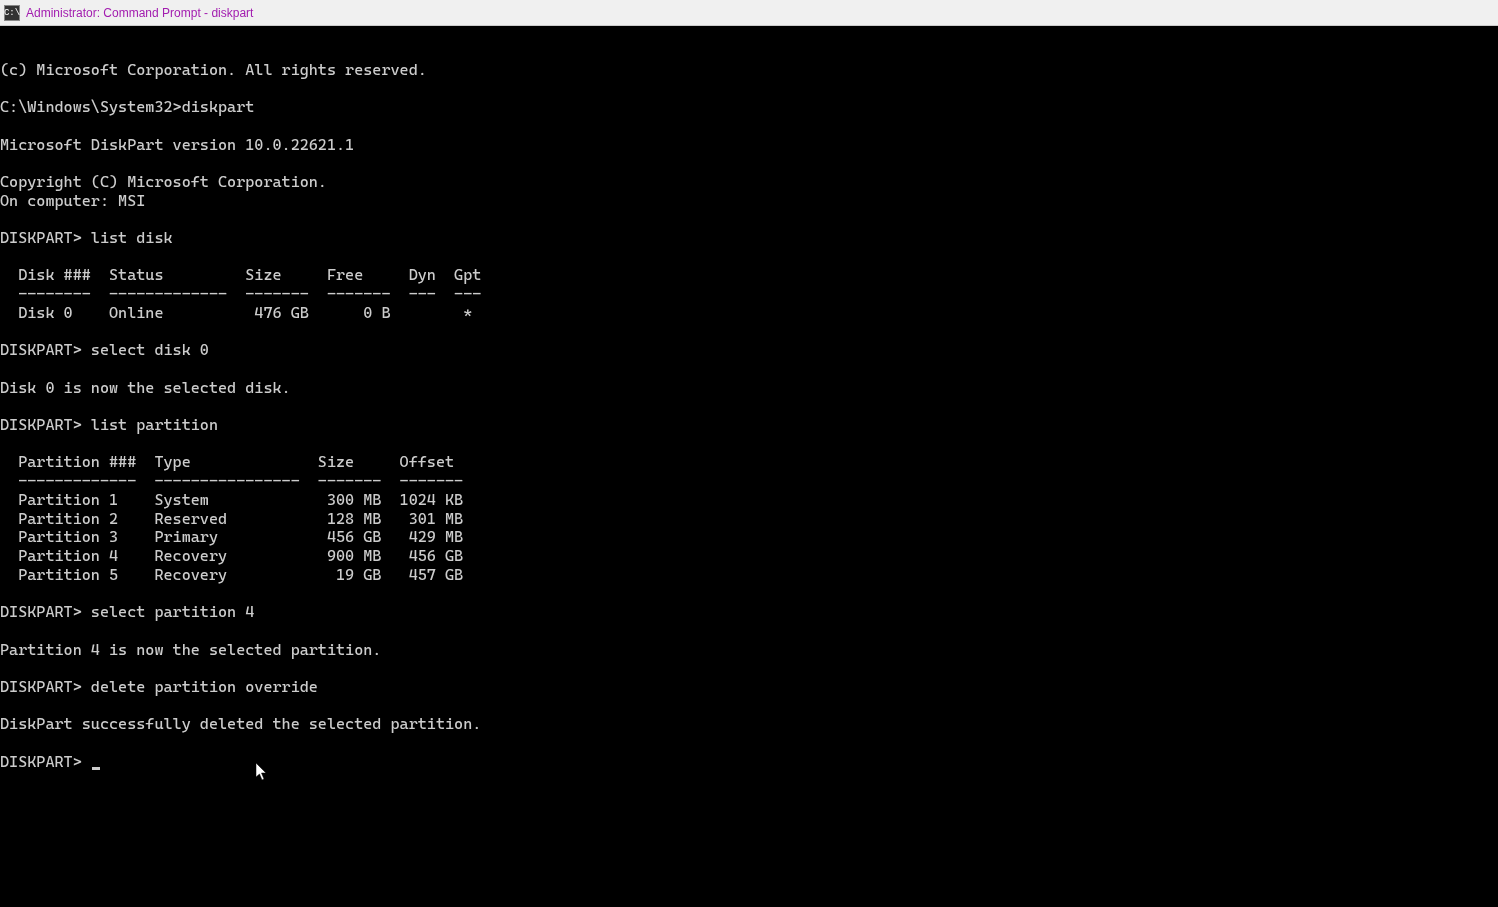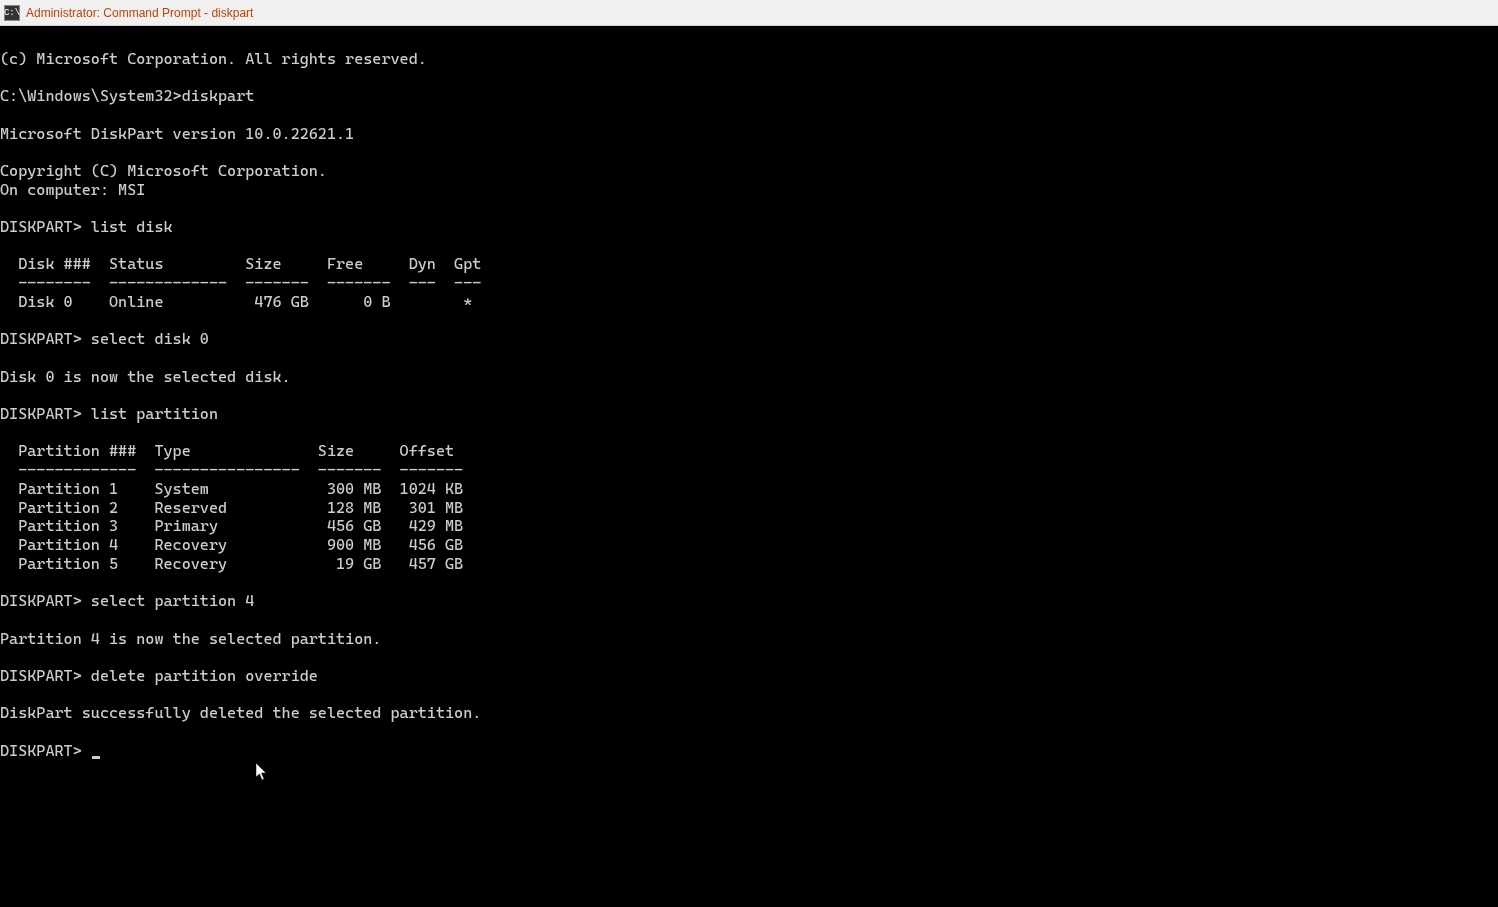--- a/index.html
+++ b/index.html
@@ -30,26 +30,26 @@
       align-items: center;
       justify-content: center;
       background: #333;
       font-size: 9px;
       color: #fff;
       border: 1px solid #888;
     }
     .title-text {
       font-family: 'Segoe UI', Tahoma, sans-serif;
       font-size: 12px;
-      color: #c2410c;
+      color: #a21caf;
     }
     .terminal {
       background: #000;
       color: #ccc;
-      padding: 5px 0;
+      padding: 16px 0;
       font-size: 15.5px;
       line-height: 18.7px;
       white-space: pre;
       font-family: Consolas, 'Cascadia Mono', monospace;
       height: calc(100% - 26px);
       position: relative;
     }
     .terminal-content {
       letter-spacing: 0;
     }

